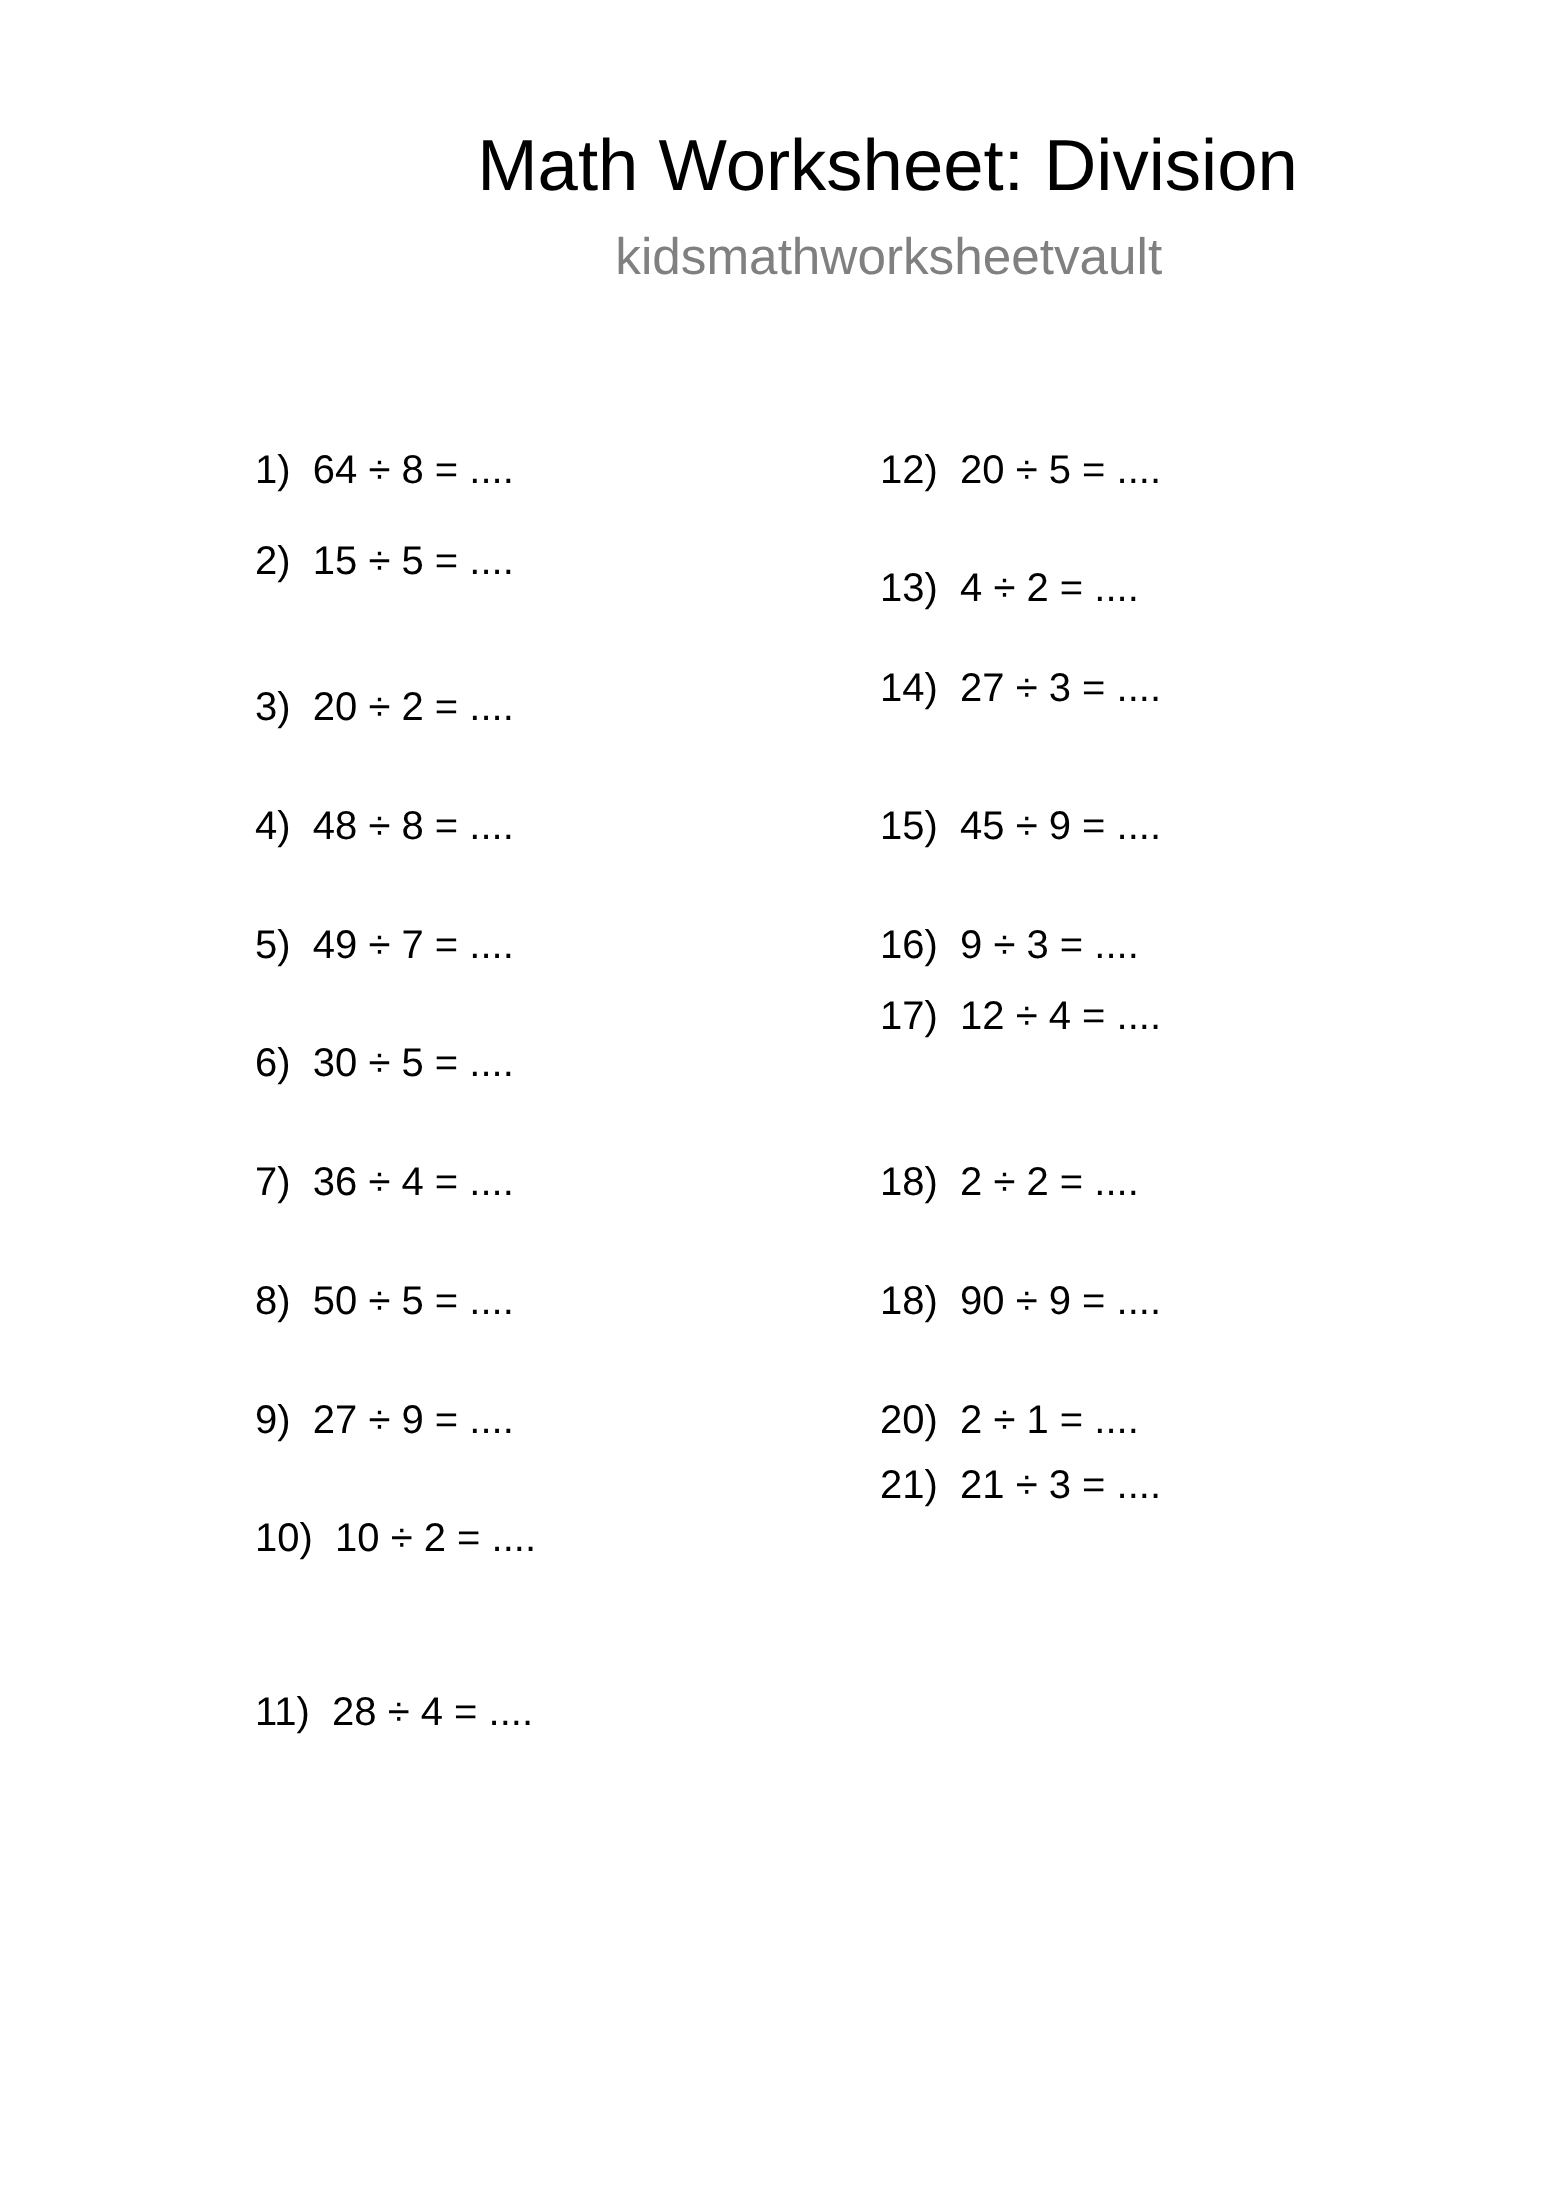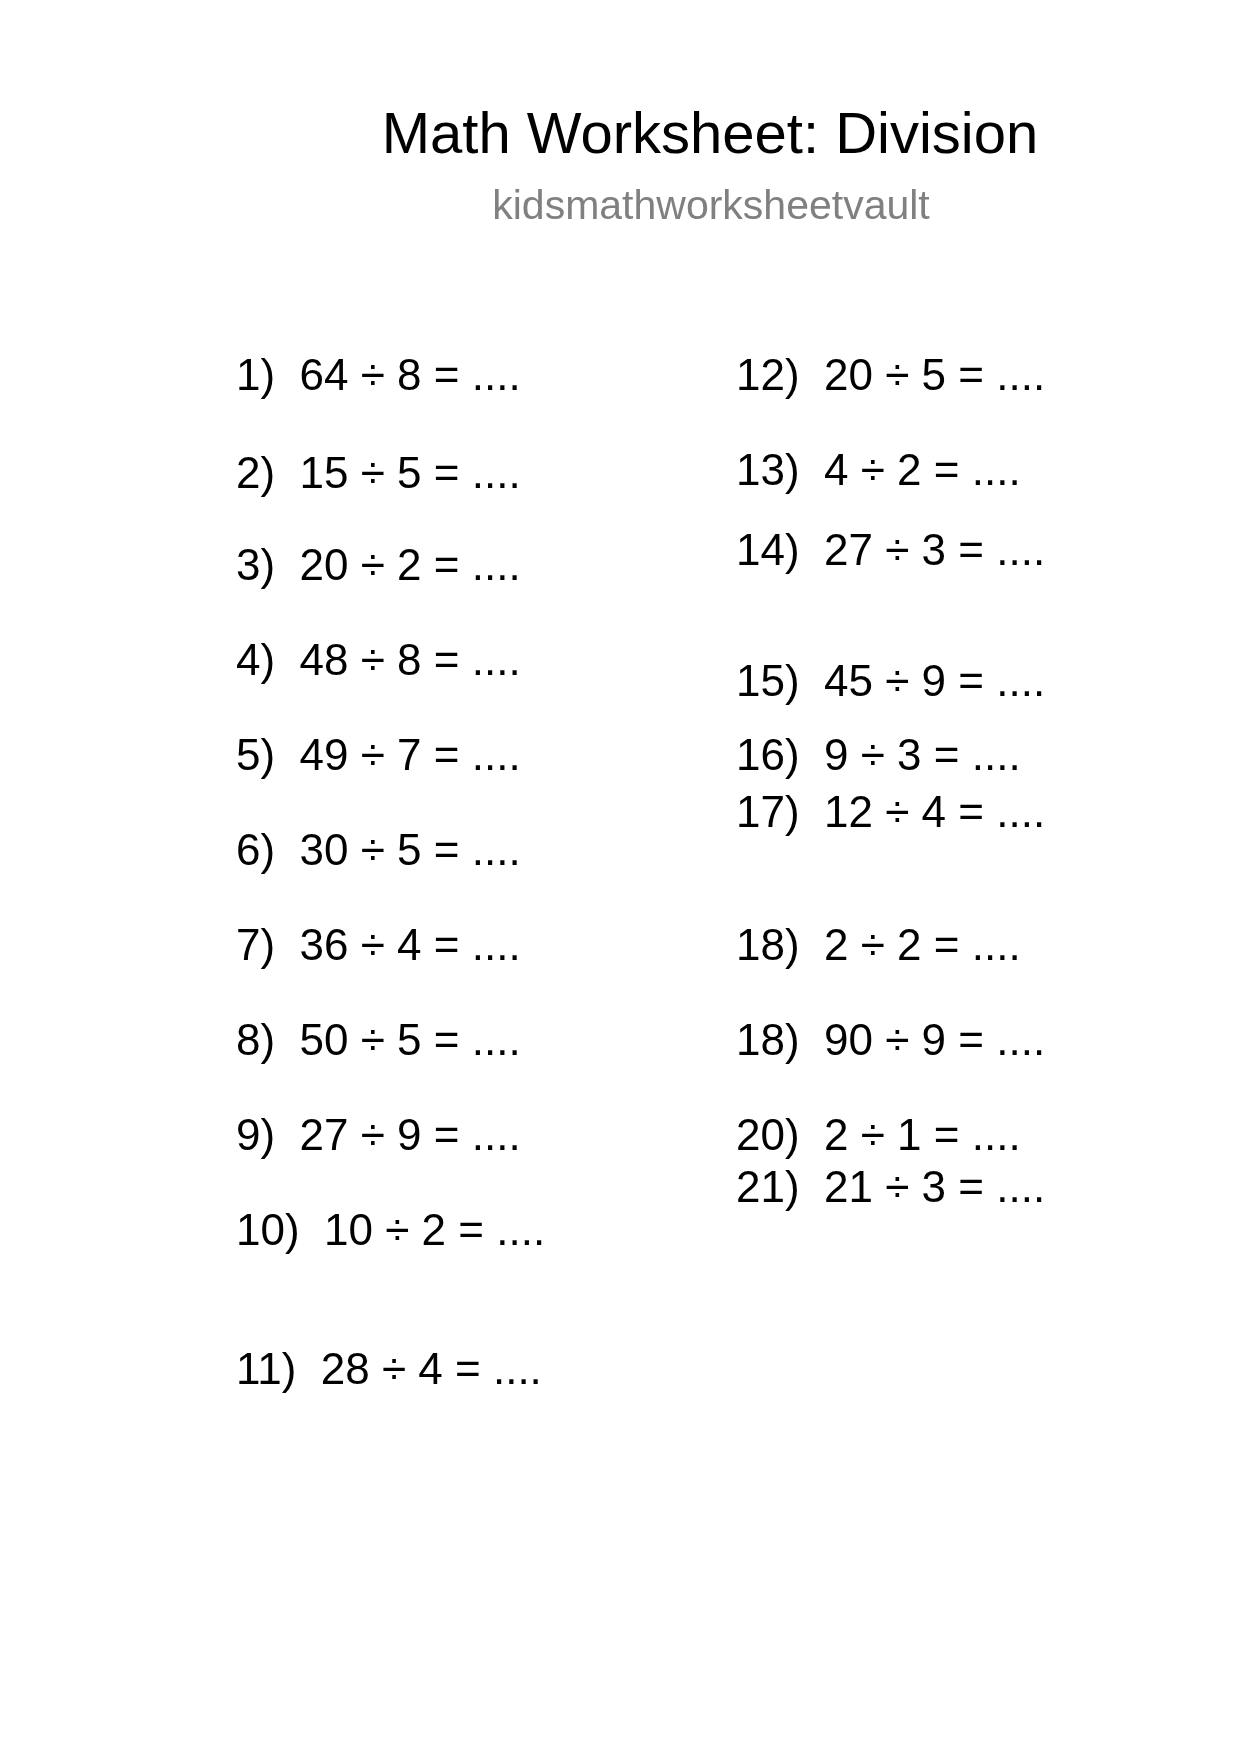--- a/index.html
+++ b/index.html
@@ -40,50 +40,49 @@
     .column {
       position: absolute;
       top: 0;
     }
     .col-left { left: 204px; }
     .col-right { left: 704px; }
     .problem {
       position: absolute;
       left: 0;
       white-space: pre;
-      font-size: 44px;
+      font-size: 32px;
       line-height: 50px;
       color: #000000;
-      margin-left: 32px;
     }
   </style>
 </head>
 <body>
 
 <div class="title">Math Worksheet: Division</div>
 <div class="subtitle">kidsmathworksheetvault</div>
 
 <div class="column col-left">
   <div class="problem" style="top:350px"><span>1)</span>  <span>64 ÷ 8 = ....</span></div>
-  <div class="problem" style="top:448px"><span>2)</span>  <span>15 ÷ 5 = ....</span></div>
+  <div class="problem" style="top:423px"><span>2)</span>  <span>15 ÷ 5 = ....</span></div>
   <div class="problem" style="top:540px"><span>3)</span>  <span>20 ÷ 2 = ....</span></div>
   <div class="problem" style="top:635px"><span>4)</span>  <span>48 ÷ 8 = ....</span></div>
   <div class="problem" style="top:730px"><span>5)</span>  <span>49 ÷ 7 = ....</span></div>
   <div class="problem" style="top:825px"><span>6)</span>  <span>30 ÷ 5 = ....</span></div>
   <div class="problem" style="top:920px"><span>7)</span>  <span>36 ÷ 4 = ....</span></div>
   <div class="problem" style="top:1015px"><span>8)</span>  <span>50 ÷ 5 = ....</span></div>
   <div class="problem" style="top:1110px"><span>9)</span>  <span>27 ÷ 9 = ....</span></div>
   <div class="problem" style="top:1205px"><span>10)</span>  <span>10 ÷ 2 = ....</span></div>
   <div class="problem" style="top:1344px"><span>11)</span>  <span>28 ÷ 4 = ....</span></div>
 </div>
 
 <div class="column col-right">
   <div class="problem" style="top:350px"><span>12)</span>  <span>20 ÷ 5 = ....</span></div>
   <div class="problem" style="top:445px"><span>13)</span>  <span>4 ÷ 2 = ....</span></div>
   <div class="problem" style="top:525px"><span>14)</span>  <span>27 ÷ 3 = ....</span></div>
-  <div class="problem" style="top:656px"><span>15)</span>  <span>45 ÷ 9 = ....</span></div>
+  <div class="problem" style="top:635px"><span>15)</span>  <span>45 ÷ 9 = ....</span></div>
   <div class="problem" style="top:730px"><span>16)</span>  <span>9 ÷ 3 = ....</span></div>
   <div class="problem" style="top:787px"><span>17)</span>  <span>12 ÷ 4 = ....</span></div>
   <div class="problem" style="top:920px"><span>18)</span>  <span>2 ÷ 2 = ....</span></div>
   <div class="problem" style="top:1015px"><span>18)</span>  <span>90 ÷ 9 = ....</span></div>
   <div class="problem" style="top:1110px"><span>20)</span>  <span>2 ÷ 1 = ....</span></div>
   <div class="problem" style="top:1162px"><span>21)</span>  <span>21 ÷ 3 = ....</span></div>
 </div>
 
 </body></html>

